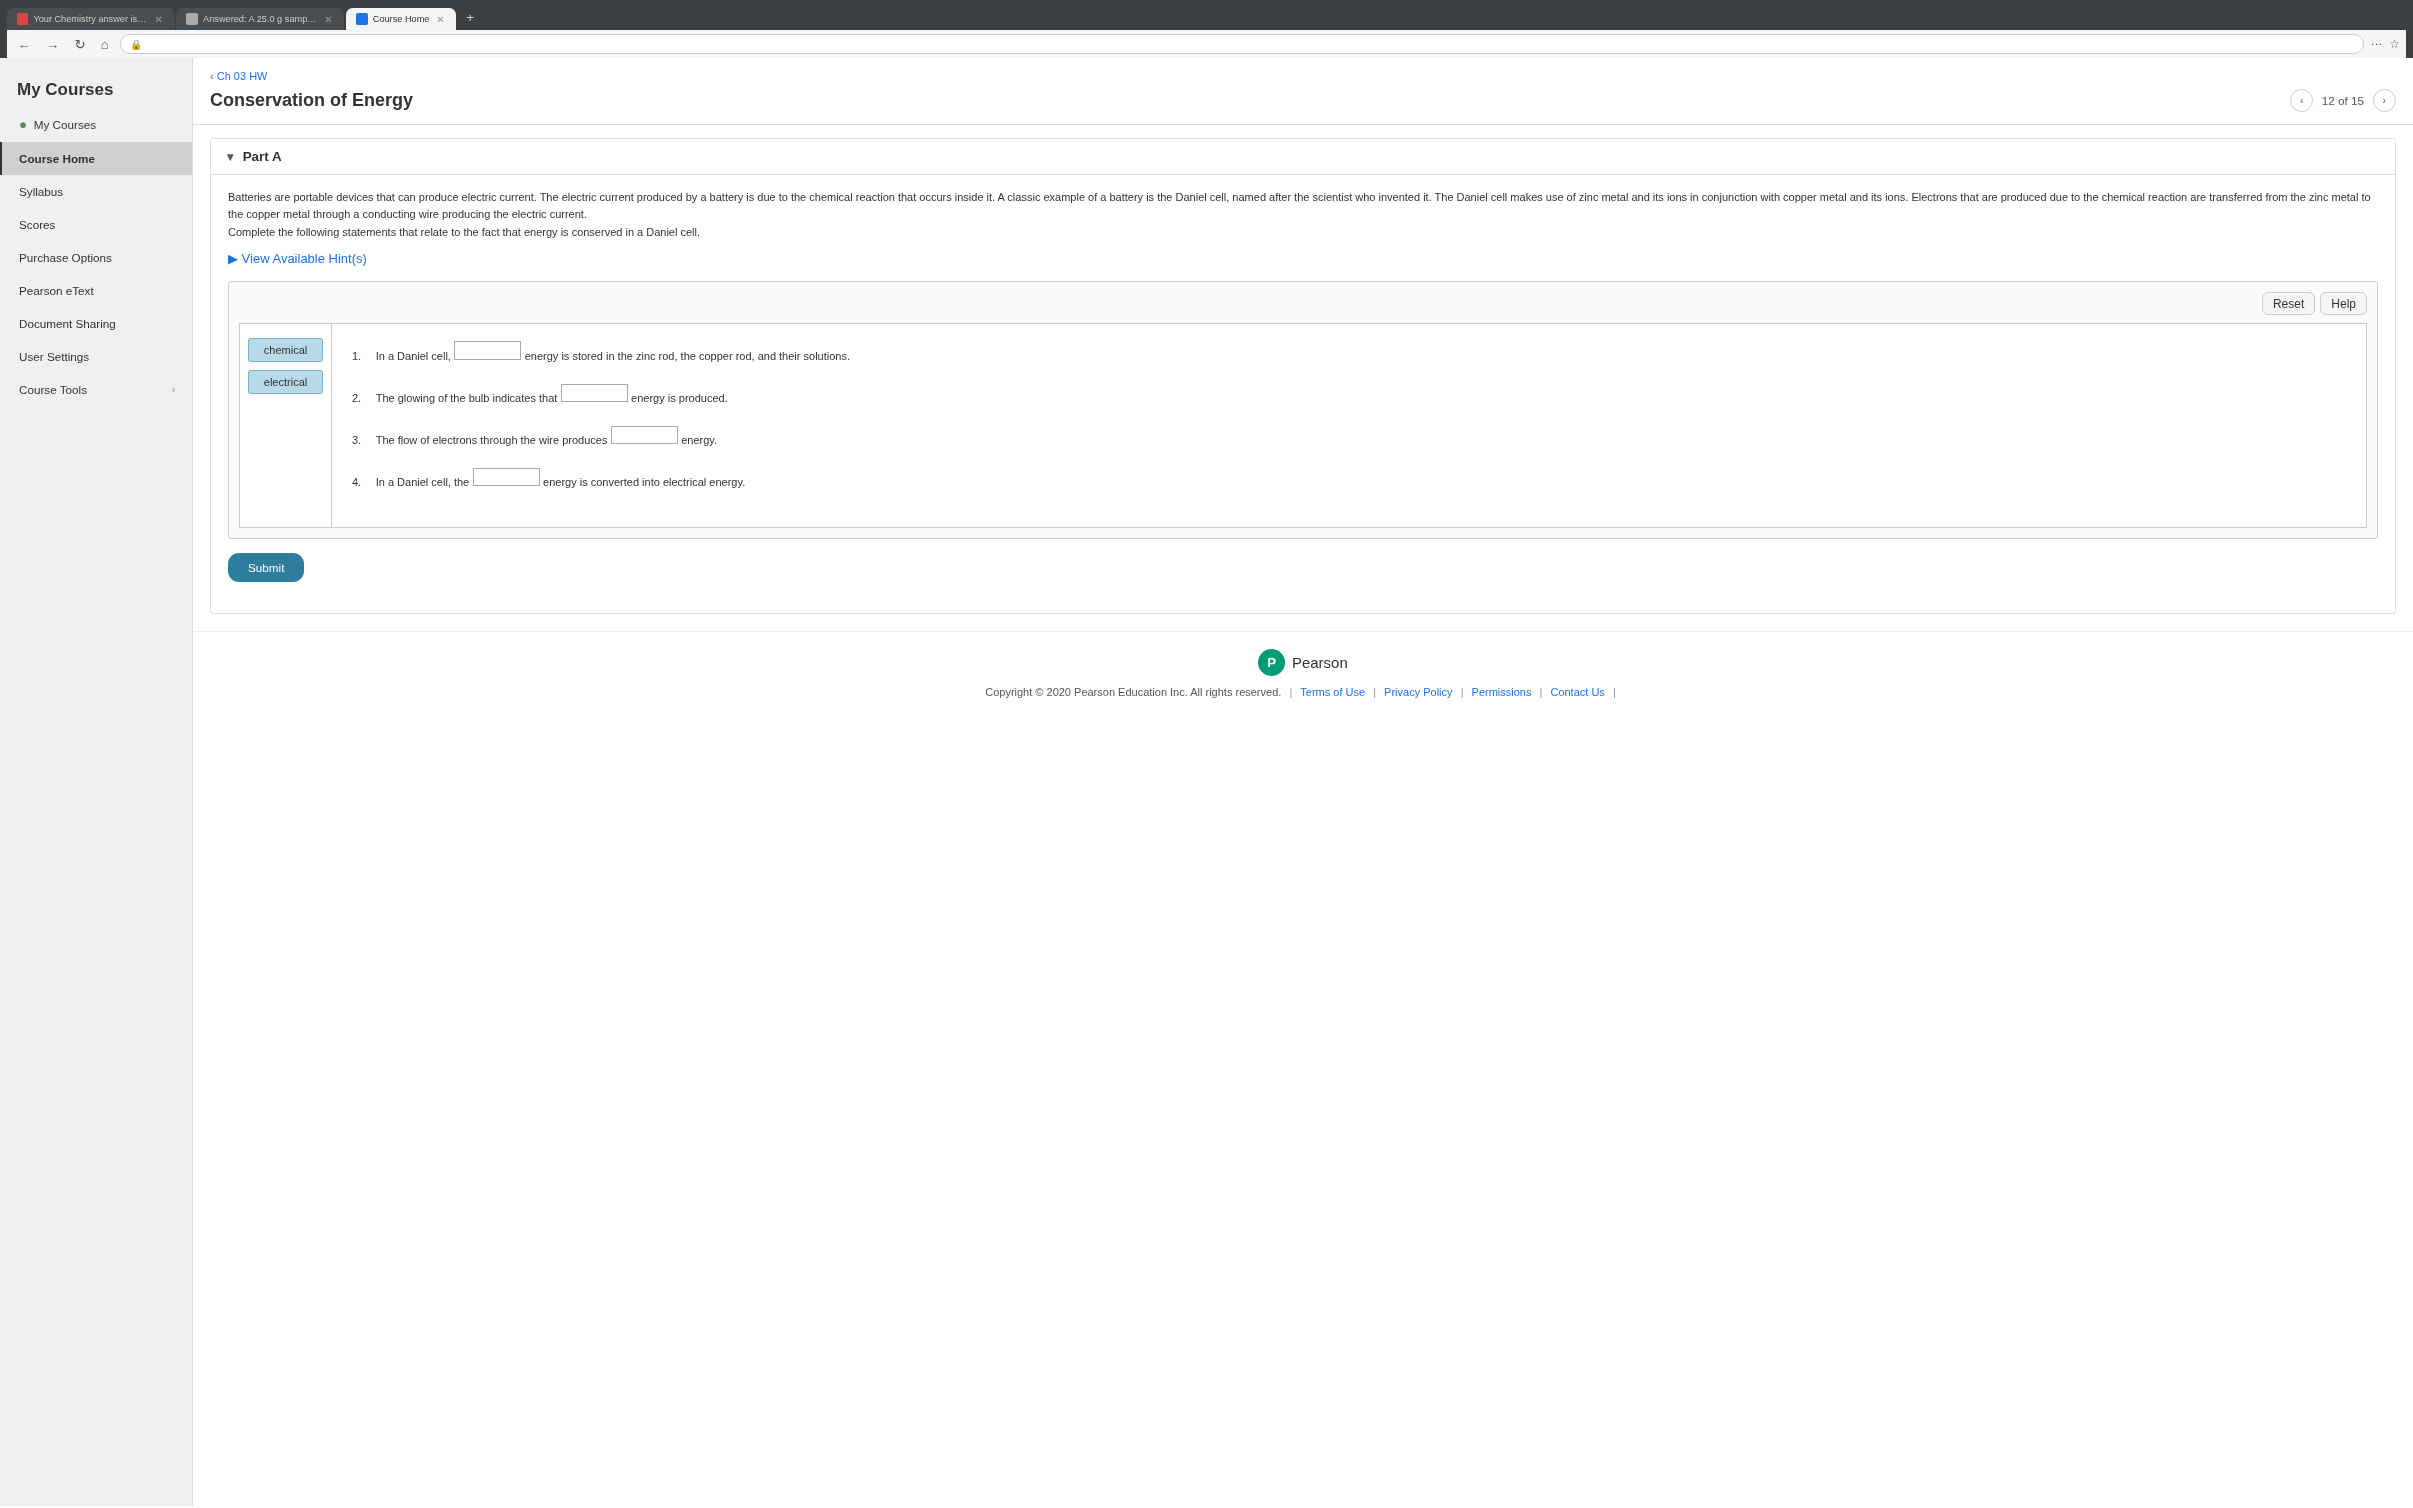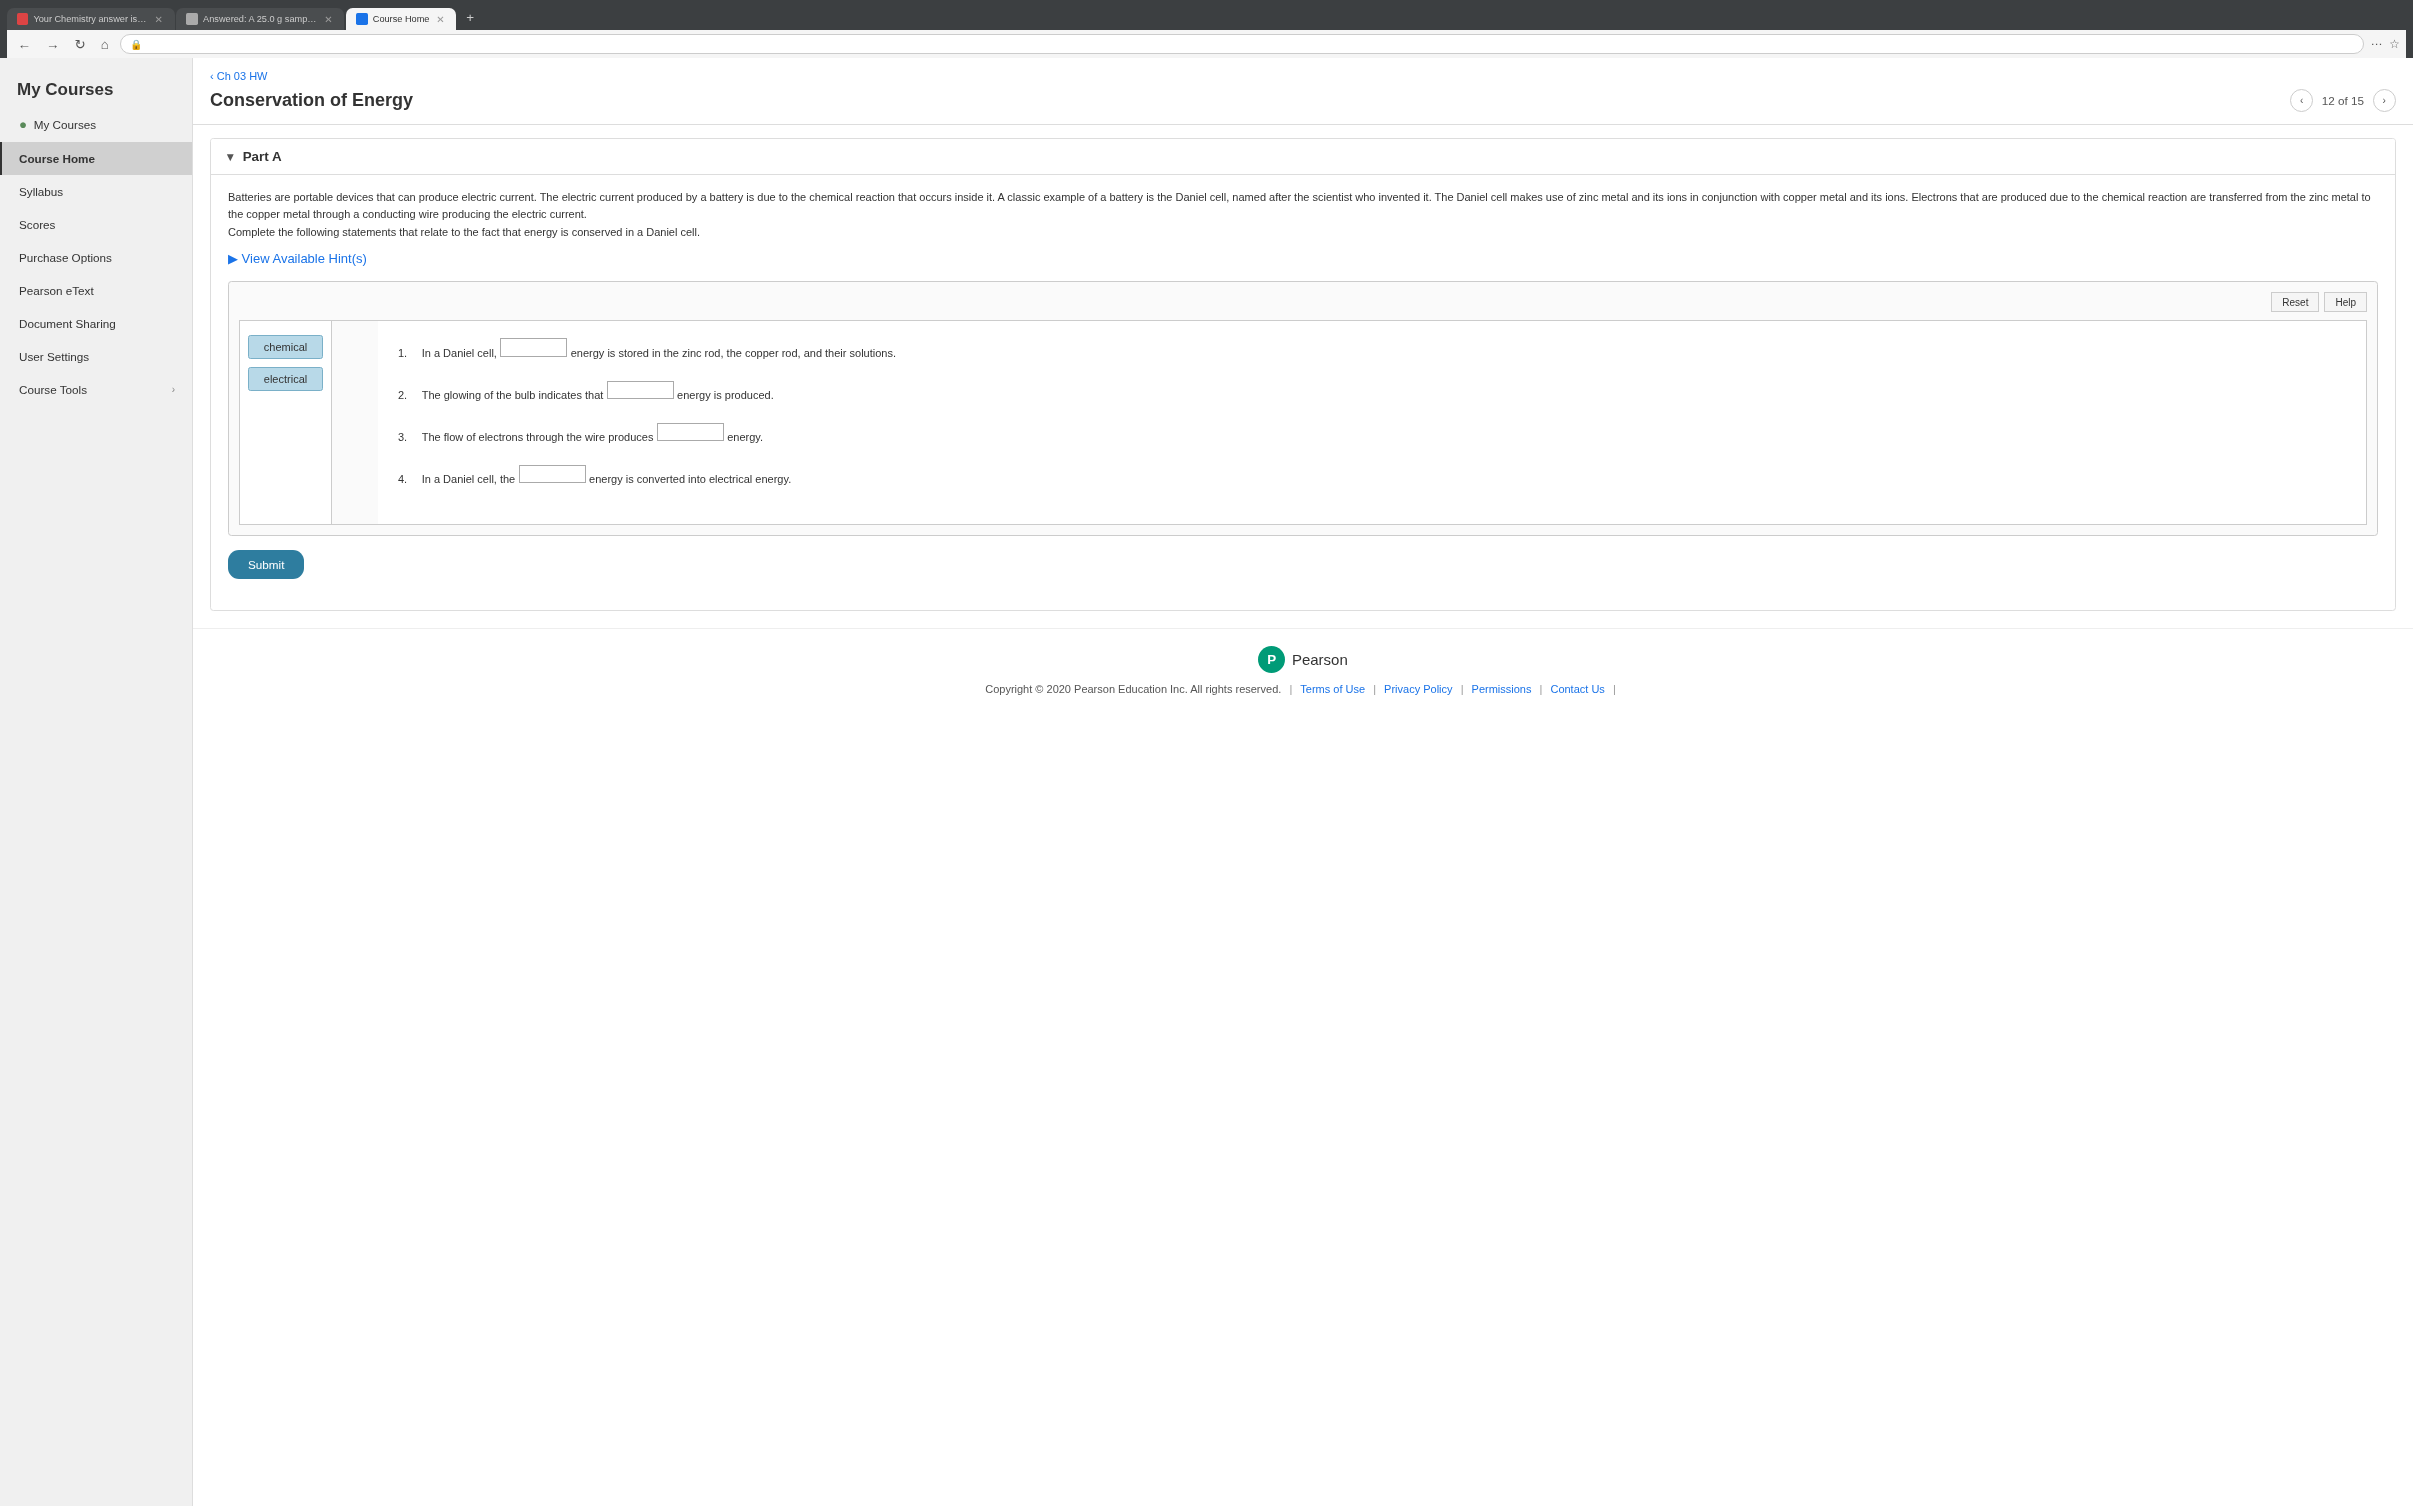--- a/index.html
+++ b/index.html
@@ -261,31 +261,30 @@
     .drag-drop-toolbar {
       display: flex;
       justify-content: flex-end;
       gap: 5px;
       margin-bottom: 8.4px;
     }
     .tool-btn {
       border: 0.8px solid #ccc;
       background: #f5f5f5;
       padding: 3.4px 10px;
-      font-size: 10px;
-      cursor: pointer;
-      border-radius: 0;
+      font-size: 12px;
+      cursor: pointer;
+      border-radius: 6px;
       color: #333;
     }
 
     .drag-drop-inner {
       display: flex;
       border: 0.8px solid #ccc;
       min-height: 184px;
-      gap: 46px;
     }
     .labels-panel {
       width: 92px;
       min-width: 92px;
       border-right: 0.8px solid #ccc;
       padding: 13.4px 6.7px;
       display: flex;
       flex-direction: column;
       gap: 8.4px;
       align-items: center;

